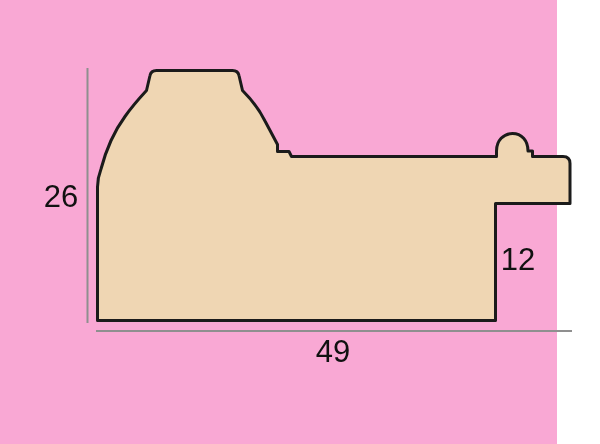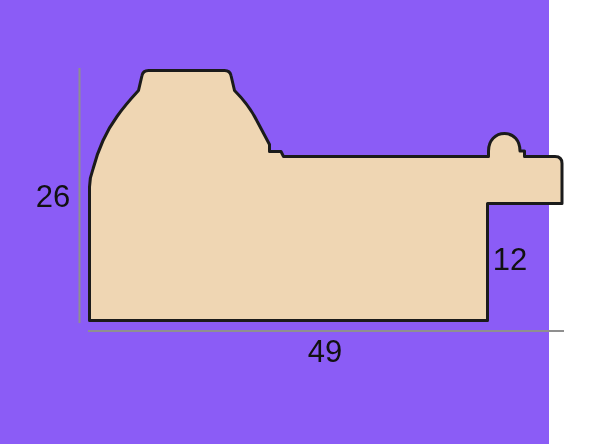--- a/index.html
+++ b/index.html
@@ -8,21 +8,22 @@
     background: #ffffff;
     width: 600px;
     height: 444px;
     overflow: hidden;
     font-family: "Liberation Sans", sans-serif;
   }
   .stage {
     position: relative;
     width: 549px;
     height: 444px;
-    background: #8b5cf6;
+    background: #f9a8d4;
+    padding-left: 8px;
   }
   svg { display: block; }
   .dim-label {
     font-family: "Liberation Sans", sans-serif;
     font-size: 31px;
     font-weight: 400;
   }
 </style>
 </head>
 <body>

